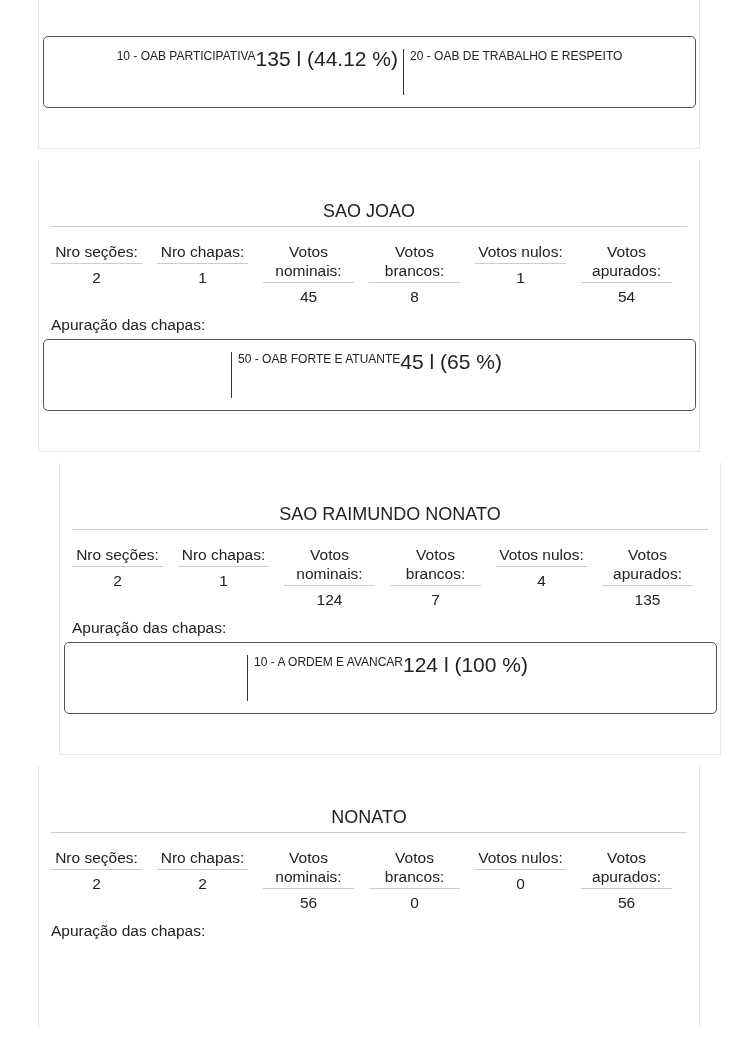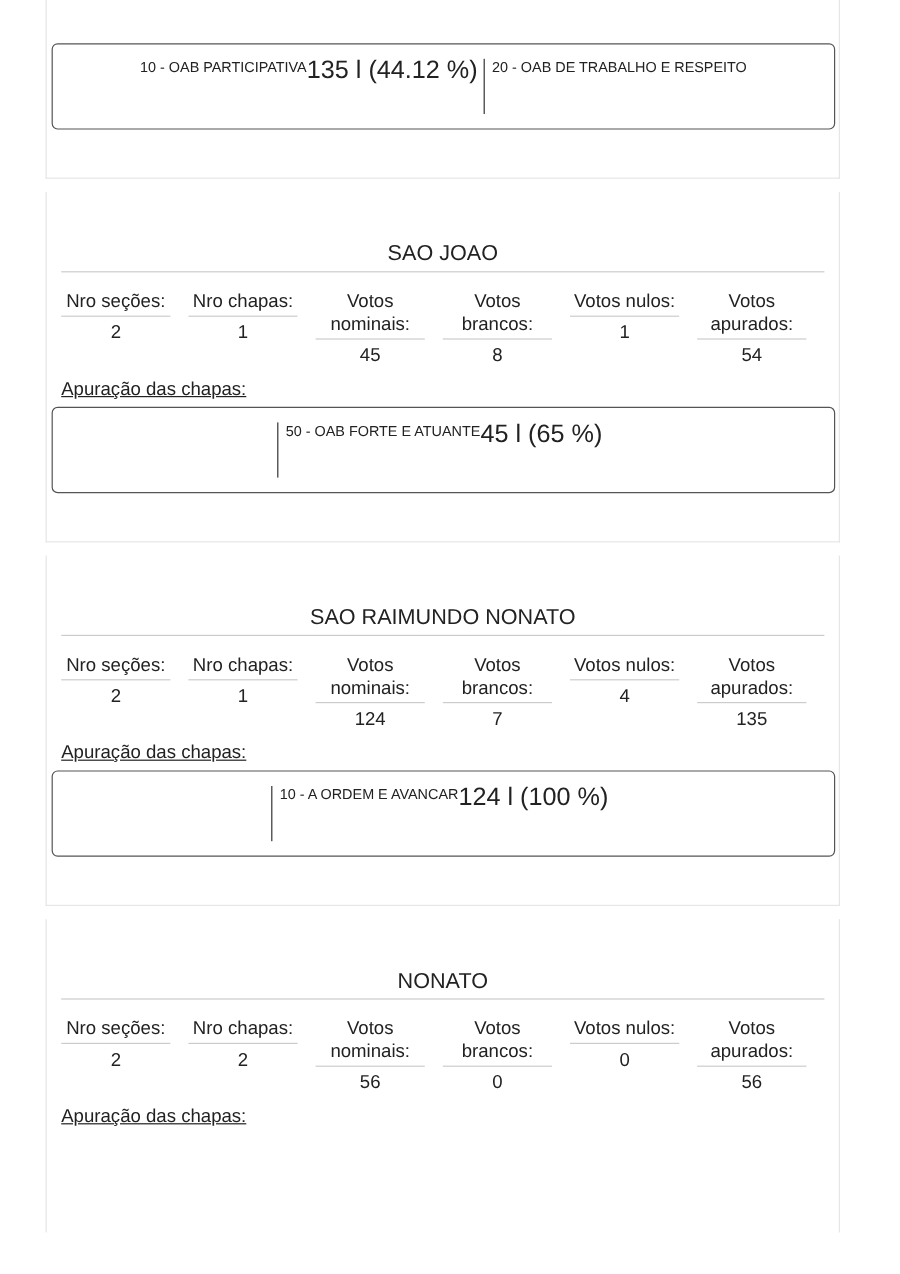--- a/index.html
+++ b/index.html
@@ -17,21 +17,21 @@
     position: absolute; left: 12px; right: 12px; top: 37px;
     text-align: center; font-size: 18px; line-height: 28px; color: #222;
     padding-bottom: 1px; border-bottom: 1px solid #cccccc; height: 28px;
   }
   .stats { position: absolute; left: 12px; right: 27px; top: 82px; display: flex; justify-content: space-between; }
   .stat { width: 91px; text-align: center; font-size: 15.5px; color: #222; }
   .stat .lbl { line-height: 19px; padding-bottom: 2px; border-bottom: 1px solid #cccccc; }
   .stat .val { line-height: 20px; padding-top: 4px; }
   .stat.single { padding-top: 0; }
   .stat.single .val { padding-top: 4px; }
-  .apur { position: absolute; left: 12px; top: 156px; font-size: 15.5px; line-height: 18px; color: #222; text-decoration: underline; }
+  .apur { position: absolute; left: 12px; top: 156px; font-size: 15.5px; line-height: 18px; color: #222; }
   .chapas {
     position: absolute; left: 4px; right: 3px; top: 179px; height: 72px;
     border: 1.5px solid #555; border-radius: 5px; box-sizing: border-box;
     display: flex; justify-content: center; align-items: center;
   }
   .chapa { padding: 0 6px; border-left: 1.5px solid #333; height: 46px; display: flex; flex-direction: row; justify-content: center; }
   .chapas.multi .chapa:first-child { border-left: none; }
   .chapa .name { font-size: 12px; line-height: 15px; color: #222; text-align: left; white-space: nowrap; }
   .chapa .votes { font-size: 21px; line-height: 20px; color: #222; text-align: center; white-space: nowrap; }
 </style>
@@ -80,21 +80,21 @@
   </div>
   <div class="apur">Apuração das chapas:</div>
   <div class="chapas">
     <div class="chapa">
       <div class="name">50 - OAB FORTE E ATUANTE</div>
       <div class="votes">45 l (65 %)</div>
     </div>
   </div>
 </div>
 
-<div class="card" style="top:463px; height:292px;">
+<div class="card" style="top:463px; height:292px;margin-left:21px;">
   <div class="title">SAO RAIMUNDO NONATO</div>
   <div class="stats">
     <div class="stat single" style="margin-top: 0px;">
       <div class="lbl">Nro seções:</div>
       <div class="val">2</div>
     </div>
     <div class="stat single" style="margin-top: 0px;">
       <div class="lbl">Nro chapas:</div>
       <div class="val">1</div>
     </div>

